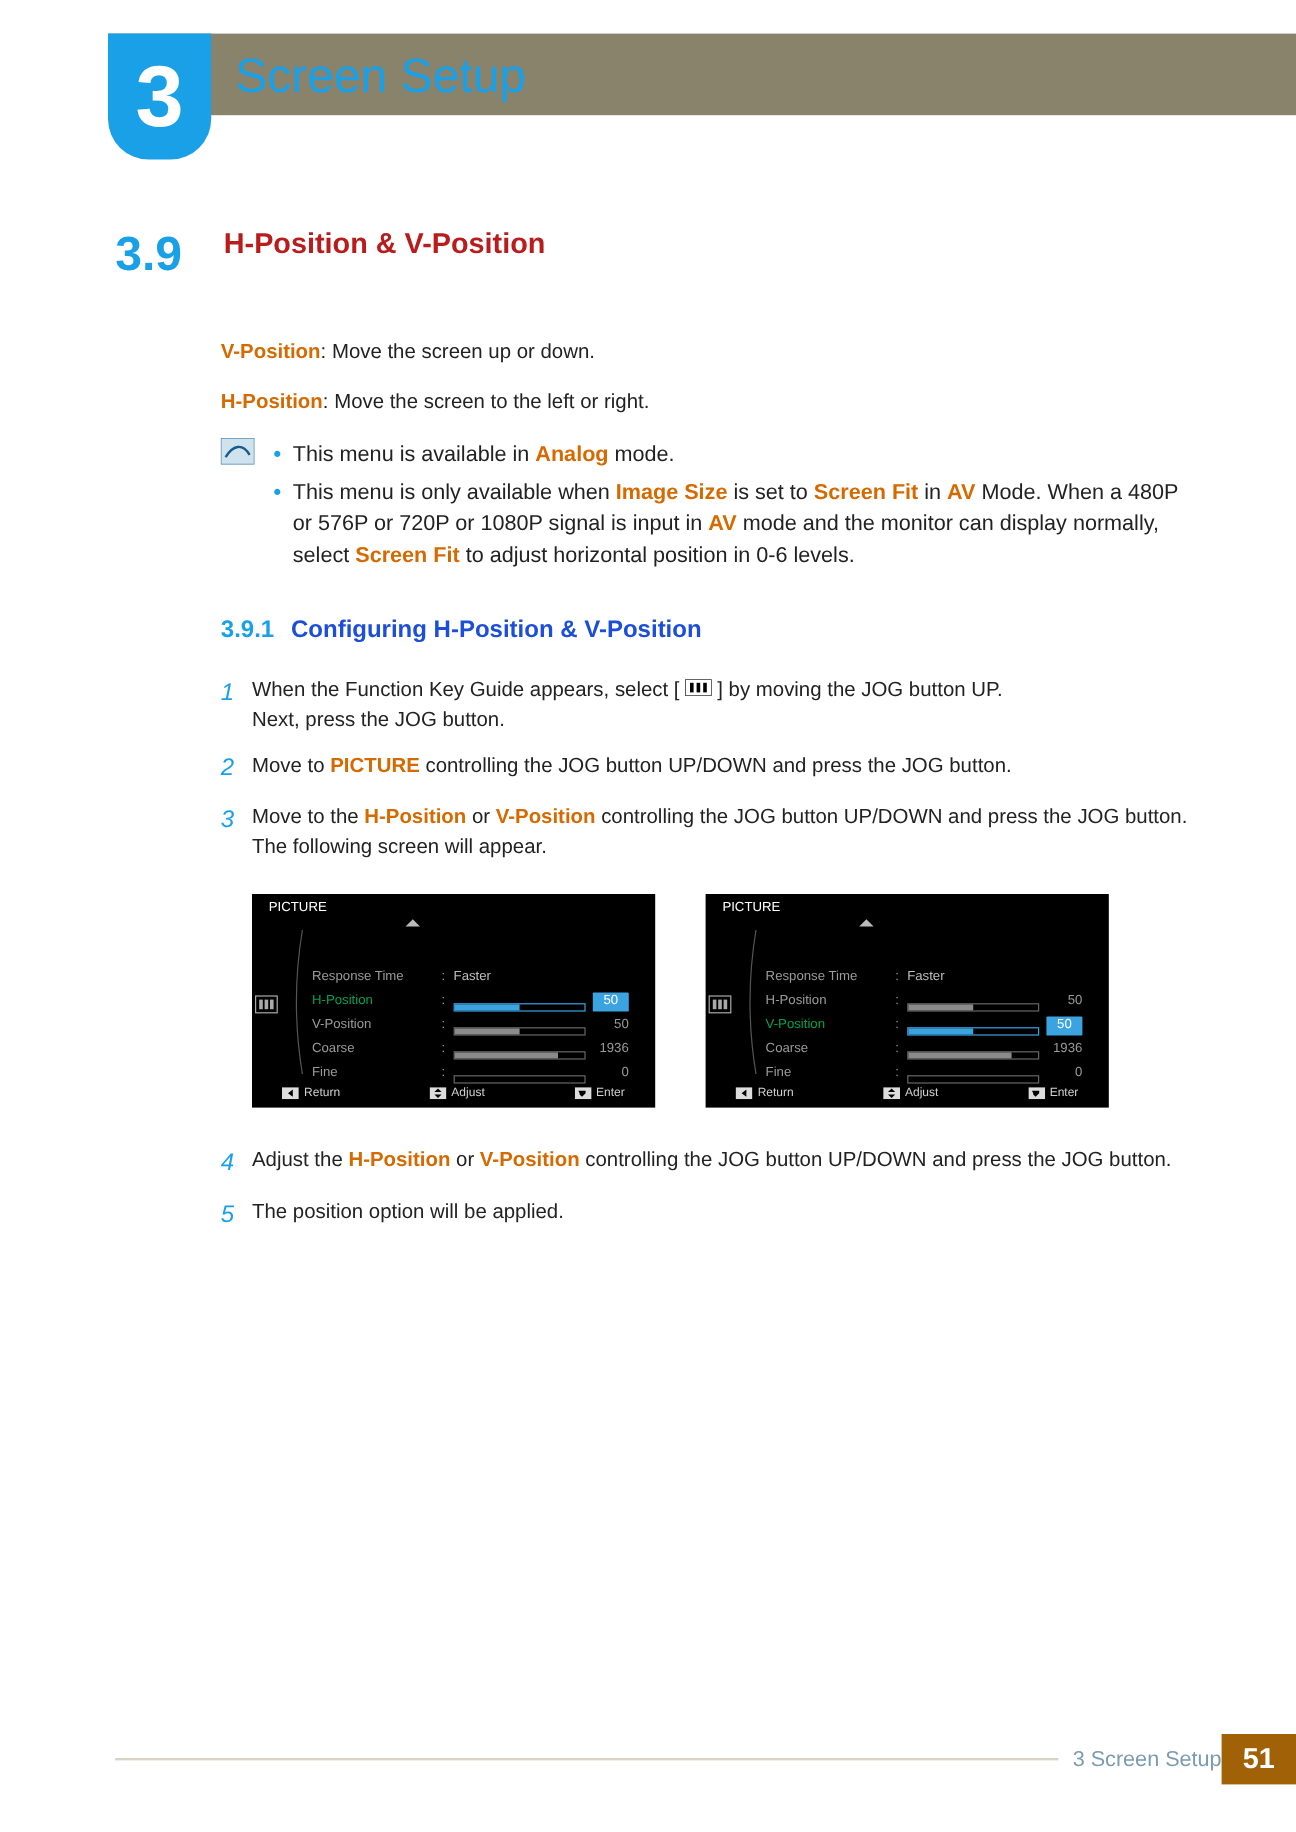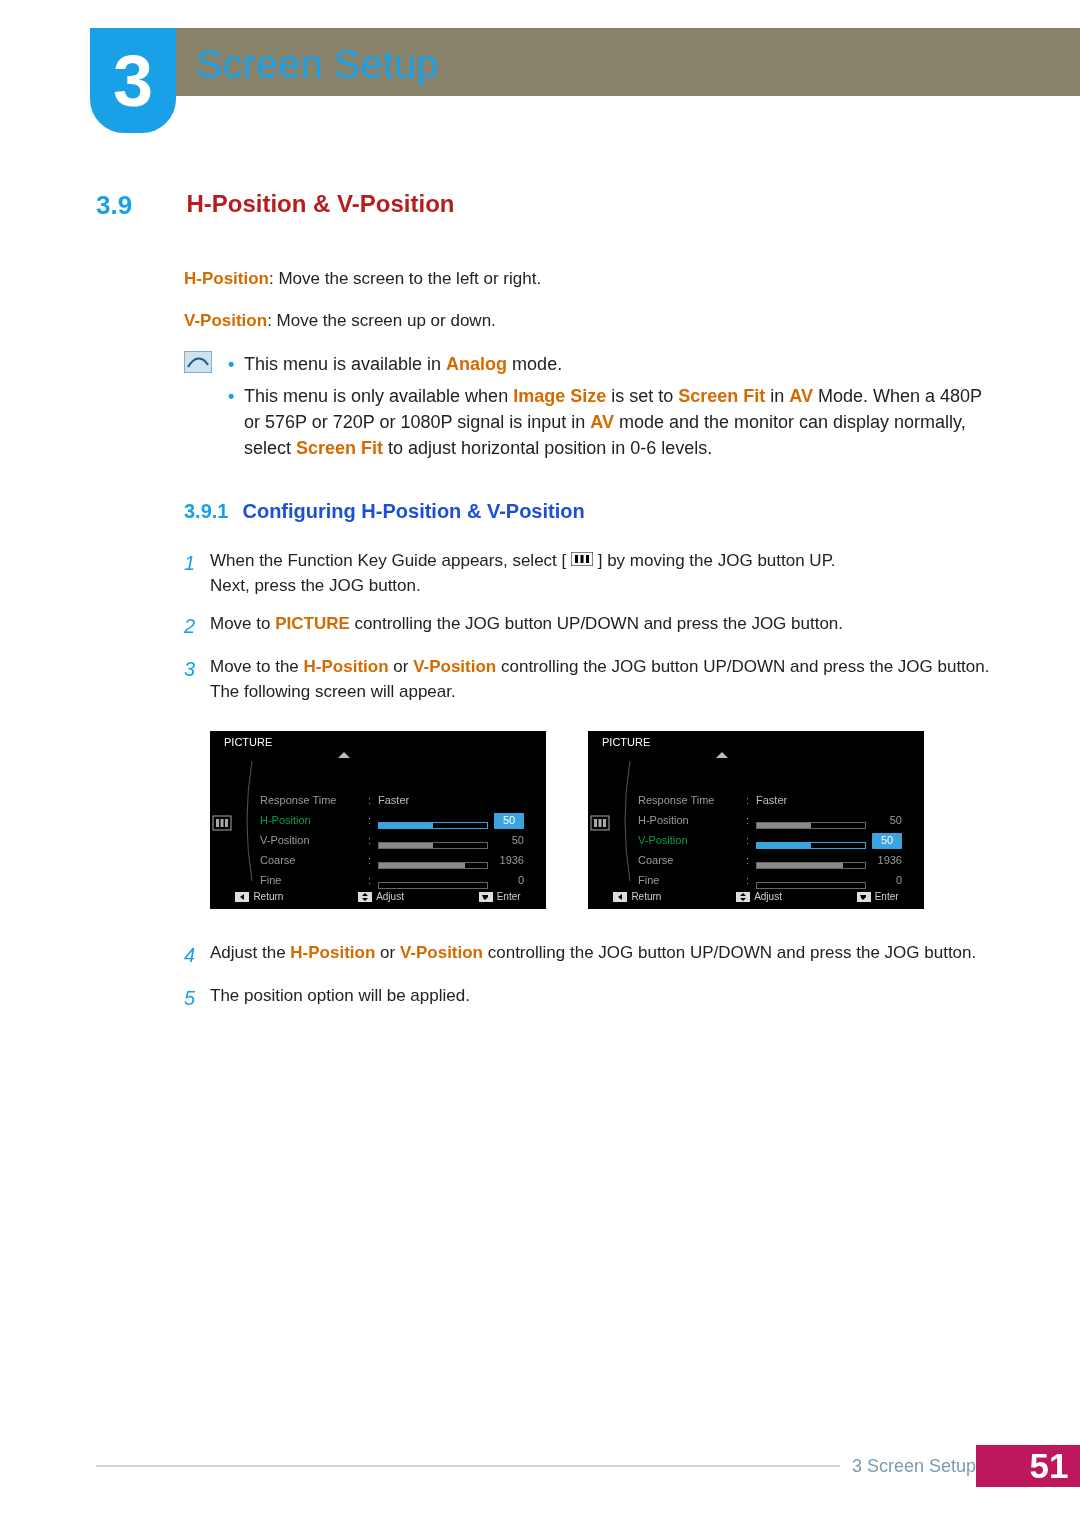--- a/index.html
+++ b/index.html
@@ -3,21 +3,21 @@
 <meta charset="utf-8">
 <style>
   @page { margin:0; }
   html,body{margin:0;padding:0;font-family:Arial,Helvetica,sans-serif;color:#000;background:#fff;}
   .page{width:1080px;height:1527px;position:relative;box-sizing:border-box;overflow:hidden;}
   .top-band{position:absolute;left:90px;right:0;top:28px;height:68px;background:#8a836b;}
   .chapter-tab{position:absolute;left:90px;top:28px;width:86px;height:105px;background:#1aa0e6;border-bottom-left-radius:34px;border-bottom-right-radius:34px;display:flex;align-items:center;justify-content:center;}
   .chapter-tab span{color:#fff;font-size:72px;font-weight:700;}
   .chapter-title{position:absolute;left:196px;top:42px;font-size:40px;color:#1aa0e6;font-weight:400;}
   .content{position:absolute;left:96px;top:190px;right:80px;}
-  .sec-num{display:inline-block;width:86px;color:#1aa0e6;font-size:26px;font-weight:700;vertical-align:top;}
+  .sec-num{display:inline-block;width:86px;color:#1aa0e6;font-size:40px;font-weight:700;vertical-align:top;}
   .sec-title{display:inline-block;color:#b91c1c;font-size:24px;font-weight:700;}
   .body{margin-left:88px;margin-top:46px;font-size:17px;line-height:1.4;color:#222;}
   .body p{margin:0 0 18px 0;}
   .term{color:#d46a00;font-weight:700;}
   .note-block{display:flex;margin-top:6px;margin-bottom:20px;}
   .note-icon{flex:0 0 40px;height:24px;}
   .note-icon svg{width:28px;height:22px;}
   .note-list{flex:1;margin:0;padding:0;list-style:none;}
   .note-list li{font-size:18px;line-height:1.45;padding-left:20px;position:relative;margin-bottom:6px;}
   .note-list li::before{content:"•";position:absolute;left:4px;top:0;color:#1aa0e6;font-weight:700;}
@@ -48,44 +48,44 @@
   .bar.active .fill{background:#3aa3e0;}
   .valnum{width:30px;text-align:right;color:#9a9a9a;}
   .valnum.activebox{background:#3aa3e0;color:#fff;padding:0 4px;width:auto;min-width:22px;text-align:center;border-radius:1px;}
   .osd-footer{position:absolute;bottom:4px;left:0;right:0;display:flex;justify-content:space-around;align-items:center;font-size:10px;color:#d0d0d0;gap:24px;}
   .osd-footer span{display:flex;align-items:center;gap:4px;}
   .fi{display:inline-block;}
   .footer{position:absolute;left:96px;right:0;bottom:40px;height:42px;display:flex;align-items:stretch;}
   .footer-line{flex:1;display:flex;align-items:center;}
   .footer-line::before{content:"";display:block;flex:1;border-top:2px solid #d9d4c6;margin-right:12px;}
   .footer-chtitle{color:#7a9bb0;font-size:18px;margin-right:0;white-space:nowrap;}
-  .footer-page{width:62px;background:#be185d;color:#fff;font-size:35px;font-weight:700;display:flex;align-items:center;justify-content:center;padding-left:42px;}
+  .footer-page{width:62px;background:#a16207;color:#fff;font-size:24px;font-weight:700;display:flex;align-items:center;justify-content:center;}
 </style>
 </head>
 <body>
 
 <div class="page">
   <div class="top-band"></div>
   <div class="chapter-tab">
     <span>3</span>
   </div>
   <div class="chapter-title">Screen Setup</div>
 
   <div class="content">
     <div>
       <span class="sec-num">3.9</span>
       <span class="sec-title">H-Position &amp; V-Position</span>
     </div>
 
     <div class="body">
       <p>
-        <span class="term">H-Position</span><span>: Move the screen to the left or right.</span>
+        <span class="term">V-Position</span><span>: Move the screen up or down.</span>
       </p>
       <p>
-        <span class="term">V-Position</span><span>: Move the screen up or down.</span>
+        <span class="term">H-Position</span><span>: Move the screen to the left or right.</span>
       </p>
 
       <div class="note-block">
         <div class="note-icon">
           <svg viewBox="0 0 28 22">
               <rect x="0" y="0" width="28" height="22" fill="#cfe3ef" stroke="#3a7aa8"></rect>
               <path d="M4 16 C10 6 18 4 24 14" stroke="#1a5a88" stroke-width="2" fill="none"></path>
             </svg>
         </div>
         <ul class="note-list" id="note-list">

